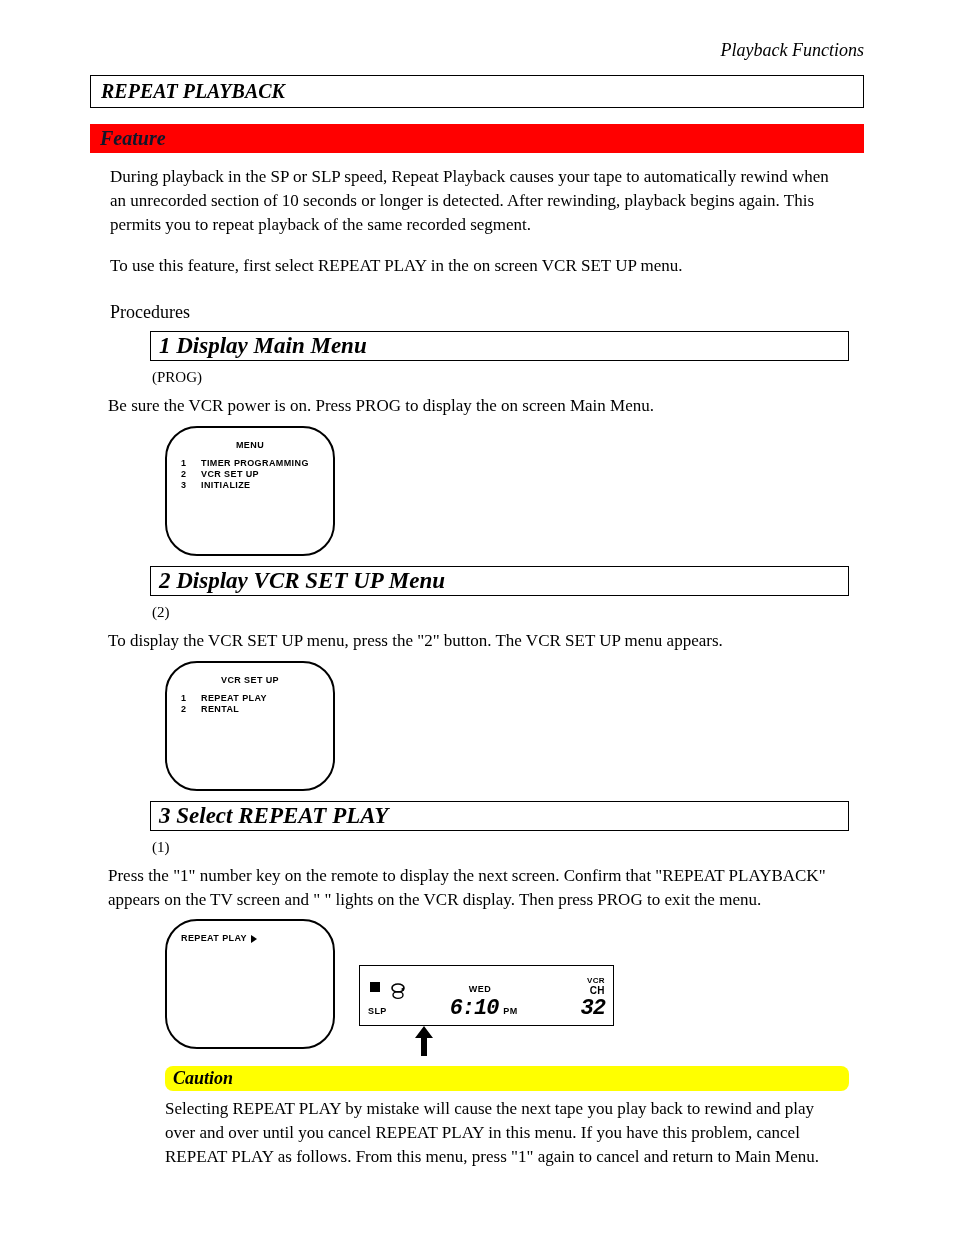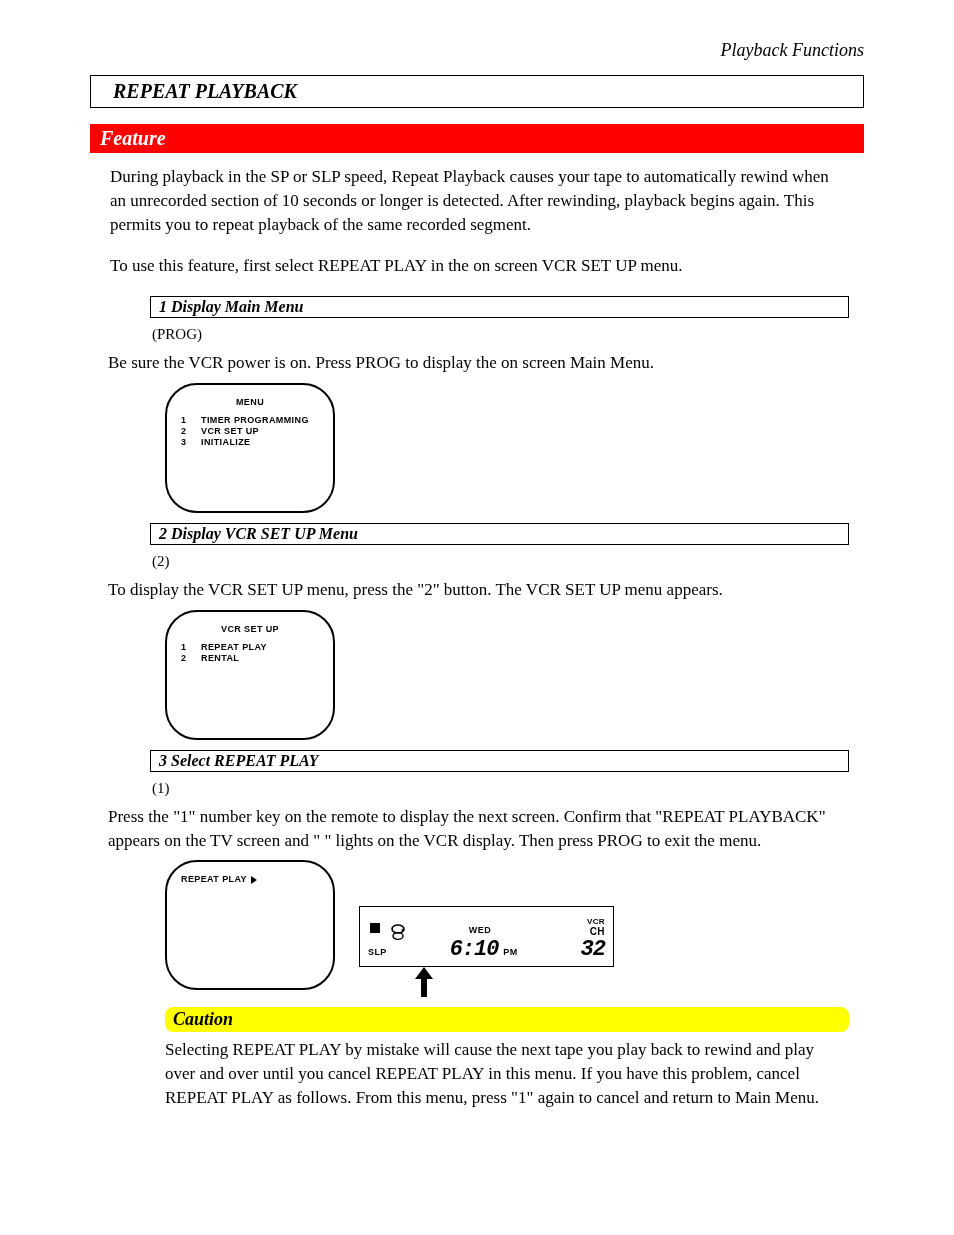--- a/index.html
+++ b/index.html
@@ -16,48 +16,48 @@
   .header-right {
     text-align: right;
     font-size: 18px;
     font-weight: normal;
     font-style: italic;
     margin-bottom: 14px;
     padding-right: 20px;
   }
   .title-box {
     border: 1px solid #000;
-    padding: 4px 22px;
+    padding: 4px 10px;
     margin: 6px 20px 16px 20px;
   }
   .red-bar {
     background: #ff0000;
     padding: 3px 10px;
     margin: 0 20px;
     font-weight: bold;
     font-size: 20px;
     font-style: italic;
-    color: #ffffff;
+    color: #0f172a;
   }
   .body-text {
     font-size: 17px;
     margin: 12px 40px 18px 40px;
     line-height: 1.4;
   }
   .section-label {
     font-size: 18px;
     margin: 24px 40px 8px 40px;
   }
   .step-bar {
     border: 1px solid #000;
     margin: 6px 35px 8px 80px;
     padding: 1px 8px;
     font-weight: bold;
     font-style: italic;
-    font-size: 16px;
+    font-size: 23px;
   }
   .step-sub {
     margin: 4px 40px 8px 82px;
     font-size: 15px;
   }
   .step-body {
     margin: 4px 40px 8px 38px;
     font-size: 17px;
     line-height: 1.4;
   }
@@ -182,20 +182,21 @@
 
   <div class="title-box">
     <span style="font-weight:bold;font-style:italic;font-size:20px;">REPEAT PLAYBACK</span>
   </div>
 
   <div class="red-bar">Feature</div>
 
   <div class="body-text">During playback in the SP or SLP speed, Repeat Playback causes your tape to automatically rewind when an unrecorded section of 10 seconds or longer is detected. After rewinding, playback begins again. This permits you to repeat playback of the same recorded segment.</div>
   <div class="body-text">To use this feature, first select REPEAT PLAY in the on screen VCR SET UP menu.</div>
 
+  <div class="section-label">Procedures</div>
 
   <div class="step-bar">1 Display Main Menu</div>
   <div class="step-sub">(PROG)</div>
   <div class="step-body">Be sure the VCR power is on. Press PROG to display the on screen Main Menu.</div>
   <div class="screen-row">
     <div class="tv-screen">
       <div class="tv-title">MENU</div>
       <div class="tv-line">
           <span class="tv-num">1</span>
           <span>TIMER PROGRAMMING</span>

